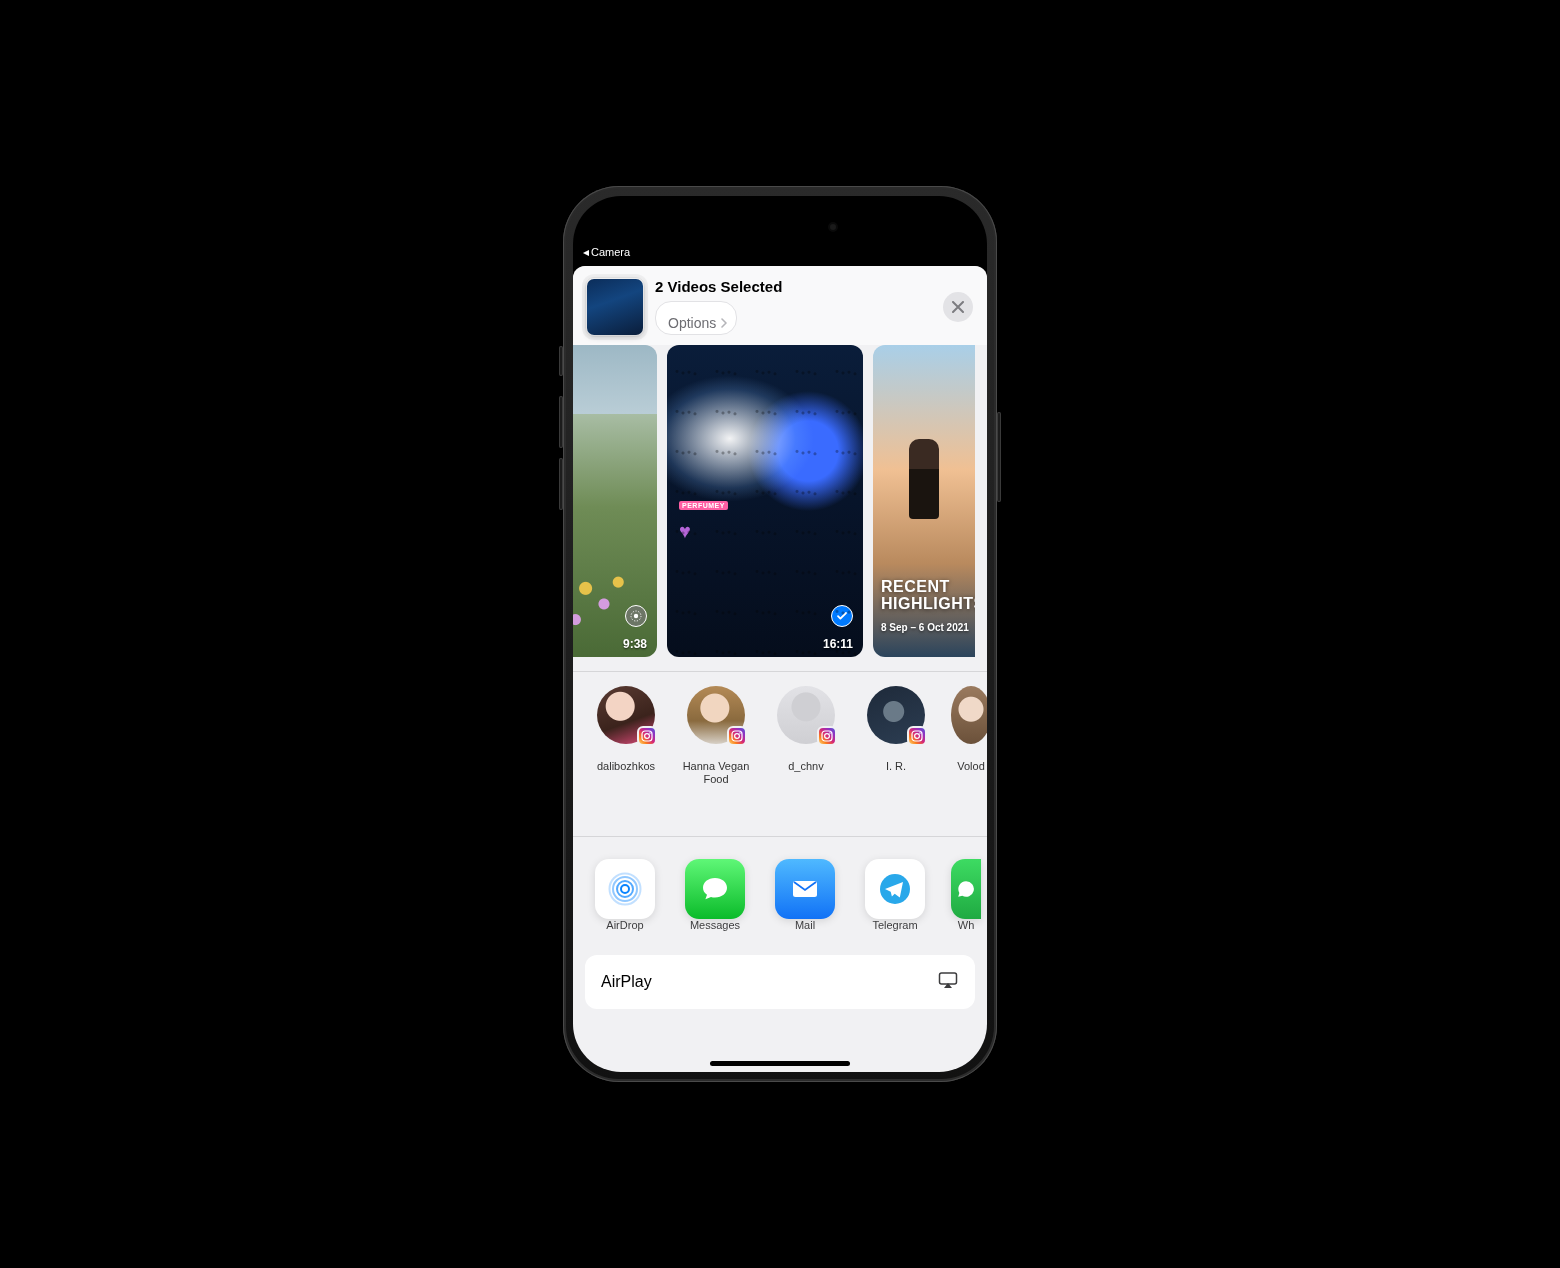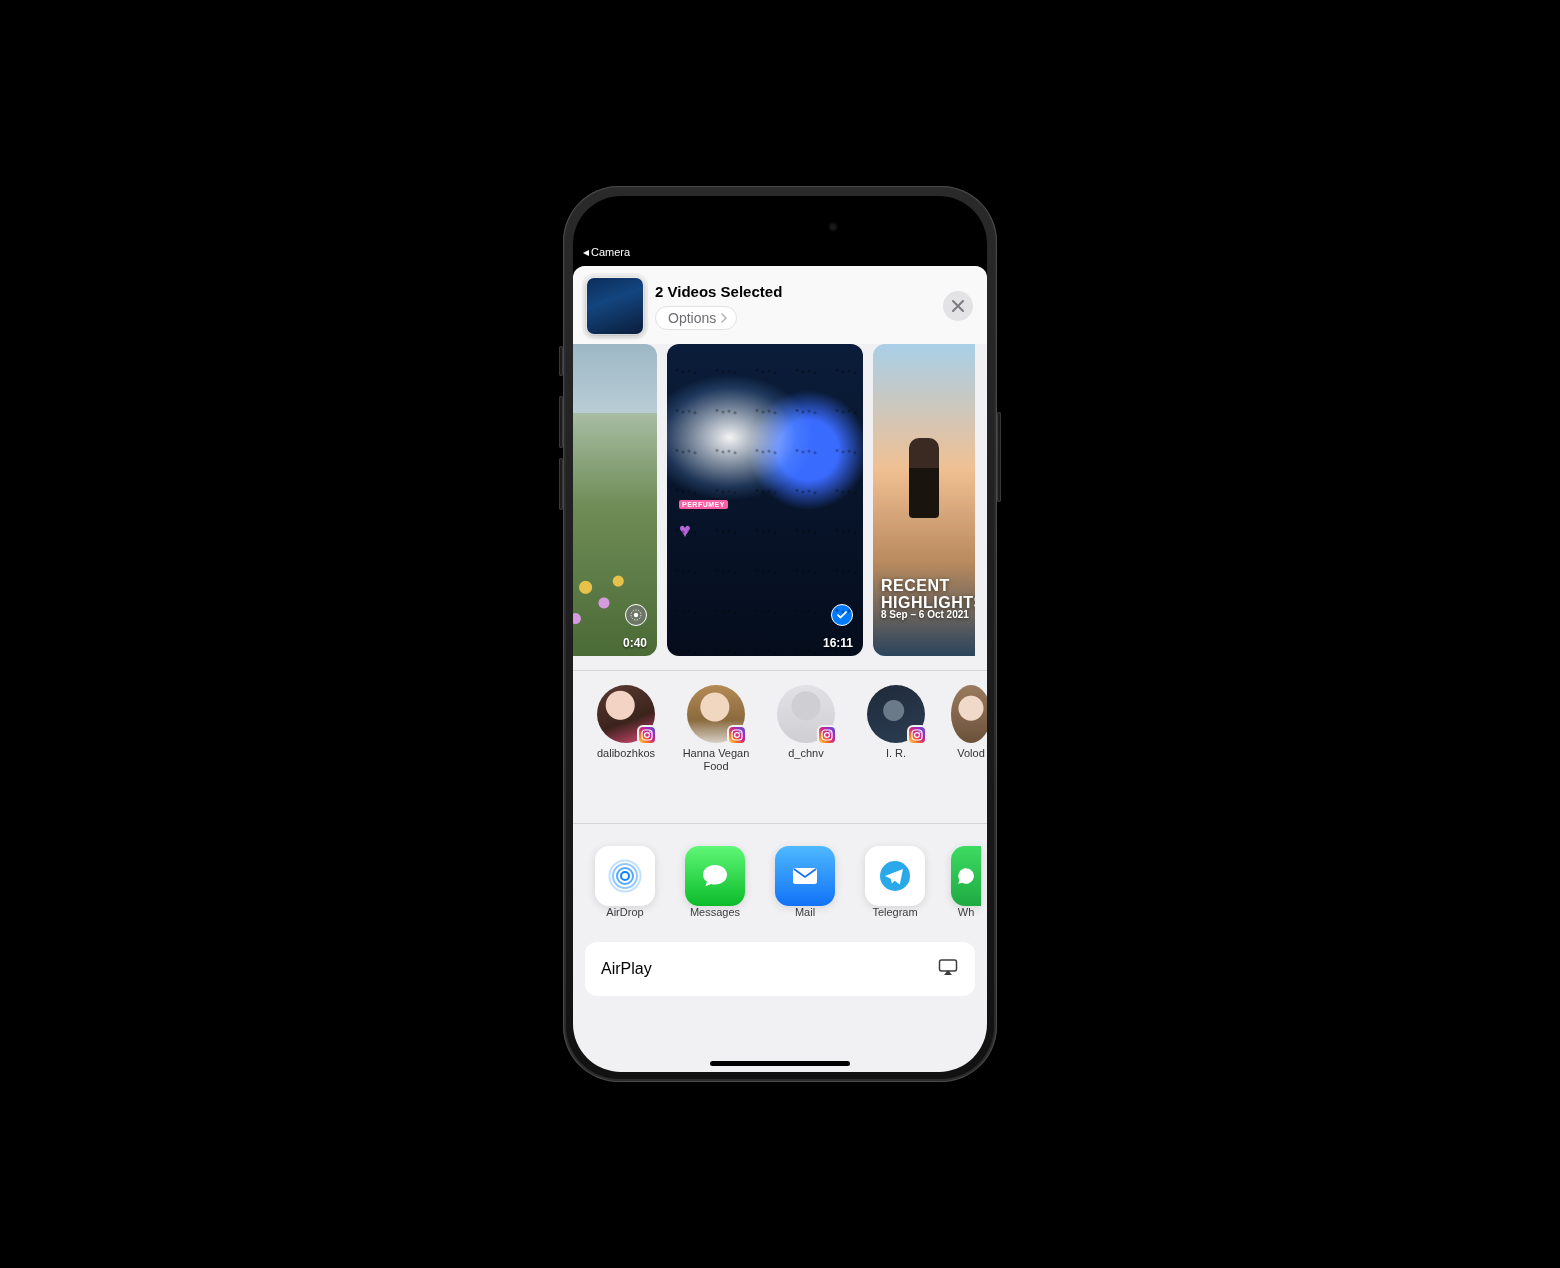--- a/index.html
+++ b/index.html
@@ -90,21 +90,21 @@
     box-shadow:0 2px 6px rgba(0,0,0,.2);
     position:relative;
   }
   .sheet-thumb::after{content:"";position:absolute;inset:-2px;border:1px solid rgba(0,0,0,.08);border-radius:9px;
     box-shadow:0 0 0 3px rgba(0,0,0,.04);}
   .sheet-title-wrap{flex:1;display:flex;flex-direction:column;gap:6px;}
   .sheet-title{font-size:15px;font-weight:600;color:#000;}
   .options-pill{
     align-self:flex-start;display:flex;align-items:center;gap:4px;
     font-size:14px;color:#6d6d72;background:#fff;border:1px solid #e2e2e5;
-    border-radius:16px;padding:3px 8px 3px 12px;
+    border-radius:16px;padding:13px 8px 3px 12px;
   }
   .close-btn{
     width:30px;height:30px;border-radius:50%;background:#e3e3e6;
     display:flex;align-items:center;justify-content:center;flex:0 0 auto;
     color:#7c7c80;font-weight:700;
   }
   .close-btn svg{width:12px;height:12px;}
   
   .media-strip{
     display:flex;gap:10px;padding:0 0 12px 0;margin-left:-18px;margin-right:-18px;
@@ -149,21 +149,21 @@
     content:"";position:absolute;left:50%;top:30%;width:30px;height:80px;transform:translateX(-50%);
     background:linear-gradient(180deg,#3a2a22 0%,#3a2a22 38%,#1a140f 38%,#1a140f 100%);
     border-radius:10px 10px 4px 4px;
   }
   .tile-overlay-title{
     position:absolute;bottom:44px;left:8px;right:4px;color:#fff;font-weight:800;
     font-size:16px;line-height:1.05;letter-spacing:.5px;text-shadow:0 1px 4px rgba(0,0,0,.6);
     text-transform:uppercase;
   }
   .tile-overlay-sub{
-    position:absolute;bottom:36px;left:8px;right:4px;color:#fff;font-weight:600;
+    position:absolute;bottom:24px;left:8px;right:4px;color:#fff;font-weight:600;
     font-size:10px;text-shadow:0 1px 3px rgba(0,0,0,.6);
   }
   .tile-duration{
     position:absolute;bottom:6px;right:10px;color:#fff;font-size:12px;font-weight:600;
     text-shadow:0 1px 2px rgba(0,0,0,.7);
   }
   .tile-check{
     position:absolute;bottom:30px;right:10px;width:22px;height:22px;border-radius:50%;
     background:var(--accent-blue);display:flex;align-items:center;justify-content:center;
     border:1.5px solid #fff;
@@ -180,21 +180,21 @@
   }
   .tile-sticker-label{
     position:absolute;left:12px;top:50%;font-size:7px;padding:1px 3px;border-radius:2px;
     background:#ff5ea3;color:#fff;font-weight:700;letter-spacing:.5px;
   }
   
   .contacts-row{
     display:flex;gap:20px;padding:14px 0 14px 18px;overflow:hidden;border-top:1px solid var(--divider);margin-top:2px;
   }
   .contact{
-    flex:0 0 70px;display:flex;flex-direction:column;align-items:center;gap:4px;
+    flex:0 0 70px;display:flex;flex-direction:column;align-items:center;gap:16px;
   }
   .contact-av{width:58px;height:58px;border-radius:50%;position:relative;background:#ccc;overflow:visible;}
   .contact-av.av1{background:radial-gradient(circle at 40% 35%,#f3d4c4 0 14px,transparent 15px),linear-gradient(160deg,#5a3b32 0%,#3b231c 60%,#e04a7a 100%);}
   .contact-av.av2{background:radial-gradient(circle at 48% 38%,#f1d6c0 0 14px,transparent 15px),linear-gradient(180deg,#b48a56 0%,#8a6a3e 60%,#d7d0c6 100%);}
   .contact-av.av3{background:radial-gradient(circle at 50% 36%,#cfcfd3 0 14px,transparent 15px),linear-gradient(180deg,#e2e2e6 0%,#cfcfd3 100%);}
   .contact-av.av4{background:radial-gradient(circle at 46% 44%,#6a7a88 0 10px,transparent 11px),linear-gradient(160deg,#1e2a3a 0%,#2c3d52 100%);}
   .contact-av.av5{background:radial-gradient(circle at 50% 40%,#f0d9c8 0 12px,transparent 13px),linear-gradient(180deg,#9a7a5e 0%,#6b513a 100%);}
   .contact-badge{
     position:absolute;bottom:-2px;right:-2px;width:20px;height:20px;border-radius:6px;
     background:linear-gradient(45deg,#feda75,#fa7e1e,#d62976,#962fbf,#4f5bd5);
@@ -280,21 +280,21 @@
       </div>
 
       <div class="media-strip">
         <div class="media-tile park">
           <div class="tile-live">
             <svg viewBox="0 0 14 14">
                 <circle cx="7" cy="7" r="2.2" fill="#fff"></circle>
                 <circle cx="7" cy="7" r="5" stroke="#fff" stroke-width="1" stroke-dasharray="1.2 1.6" fill="none"></circle>
               </svg>
           </div>
-          <div class="tile-duration">0:40</div>
+          <div class="tile-duration">9:38</div>
         </div>
         <div class="media-tile concert">
           <div class="tile-sticker-label">PERFUMEY</div>
           <div class="tile-sticker-heart">♥</div>
           <div class="tile-check">
             <svg viewBox="0 0 12 12">
                 <path d="M2 6.2l2.4 2.4L10 3" stroke="#fff" stroke-width="1.8" stroke-linecap="round" stroke-linejoin="round" fill="none"></path>
               </svg>
           </div>
           <div class="tile-duration">16:11</div>

